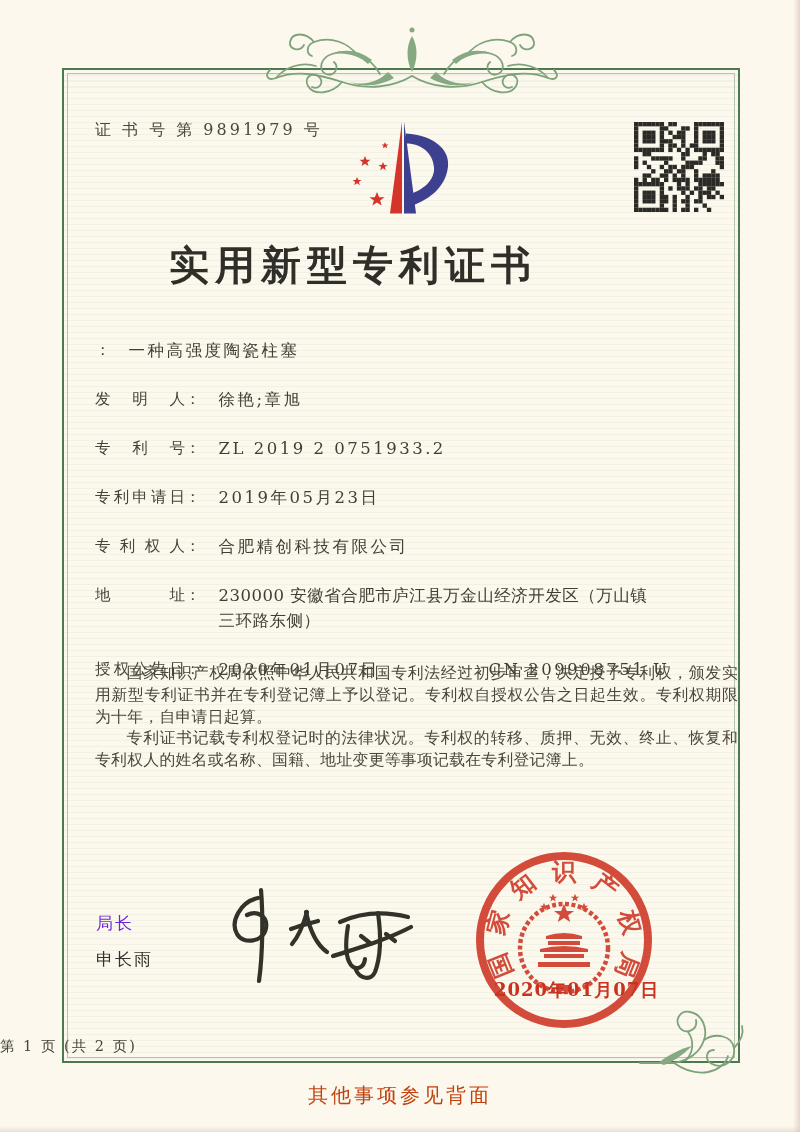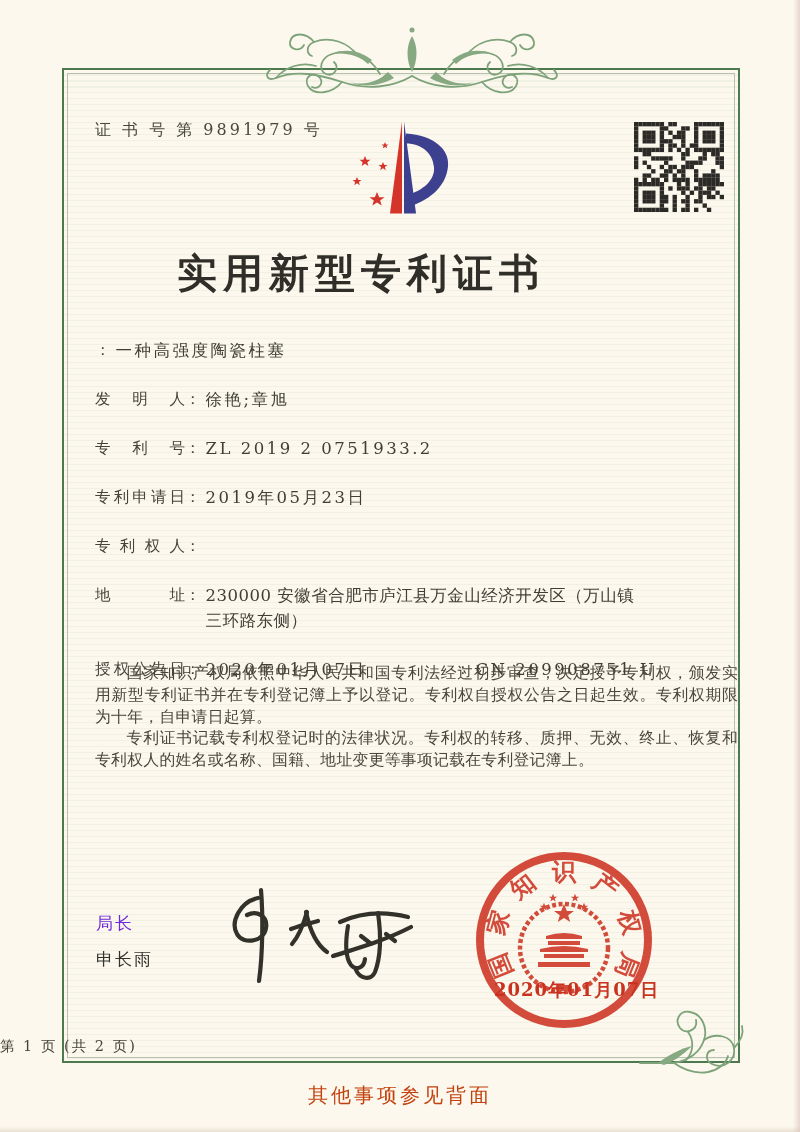--- a/index.html
+++ b/index.html
@@ -17,28 +17,28 @@
   .edge-b{position:absolute;left:0;right:0;bottom:0;height:6px;
     background:linear-gradient(to top, rgba(214,196,176,.45), rgba(0,0,0,0));}
 
   .orn-top{position:absolute;left:262px;top:16px;width:300px;height:84px;}
   .orn-corner{position:absolute;left:638px;top:1002px;width:110px;height:76px;}
 
   .cert-no{position:absolute;left:95px;top:120px;font-size:16px;letter-spacing:3px;color:#4a483e;}
   .logo{position:absolute;left:332px;top:110px;width:130px;height:118px;}
   .qr{position:absolute;left:634px;top:122px;width:90px;height:90px;}
 
-  .title{position:absolute;left:0;top:238px;width:706px;margin:8px;text-align:center;
+  .title{position:absolute;left:0;top:238px;width:706px;margin:0;text-align:center;
          font-size:40px;font-weight:bold;letter-spacing:6px;color:#2f2e29;}
 
   .fields{position:absolute;left:95px;top:338px;width:644px;font-size:15.5px;color:#45433a;}
   .field-row{margin-bottom:24px;line-height:25px;display:flex;align-items:flex-start;}
   .flabel{display:inline-block;width:90px;text-align:justify;text-align-last:justify;flex:0 0 90px;}
   .fcolon{flex:0 0 auto;}
-  .fvalue{margin-left:5px;font-size:16.5px;letter-spacing:2.5px;color:#403e35;}
+  .fvalue{margin-left:18px;font-size:16.5px;letter-spacing:2.5px;color:#403e35;}
   .fvalue.addr{letter-spacing:0.5px;width:440px;line-height:25px;}
   .grant-row{display:flex;}
   .grant-left{display:flex;width:360px;}
   .grant-right{display:flex;}
 
   .paragraphs{position:absolute;left:95px;top:662px;width:643px;}
   .para{margin:0;text-indent:2em;font-size:15.8px;line-height:21.8px;letter-spacing:0.3px;
         text-align:justify;color:#4a463c;}
 
   .signer-title{position:absolute;left:96px;top:912px;font-size:17px;letter-spacing:2px;
@@ -363,20 +363,21 @@
       <span class="fvalue">ZL 2019 2 0751933.2</span>
     </div>
     <div class="field-row">
       <span class="flabel">专利申请日</span>
         <span class="fcolon">：</span>
       <span class="fvalue">2019年05月23日</span>
     </div>
     <div class="field-row">
       <span class="flabel">专利权人</span>
         <span class="fcolon">：</span>
+      <span class="fvalue">合肥精创科技有限公司</span>
     </div>
     <div class="field-row">
       <span class="flabel">地址</span>
         <span class="fcolon">：</span>
       <span class="fvalue addr">230000 安徽省合肥市庐江县万金山经济开发区（万山镇三环路东侧）</span>
     </div>
     <div class="field-row grant-row">
       <span class="grant-left">
         <span class="flabel">授权公告日</span>
           <span class="fcolon">：</span>

